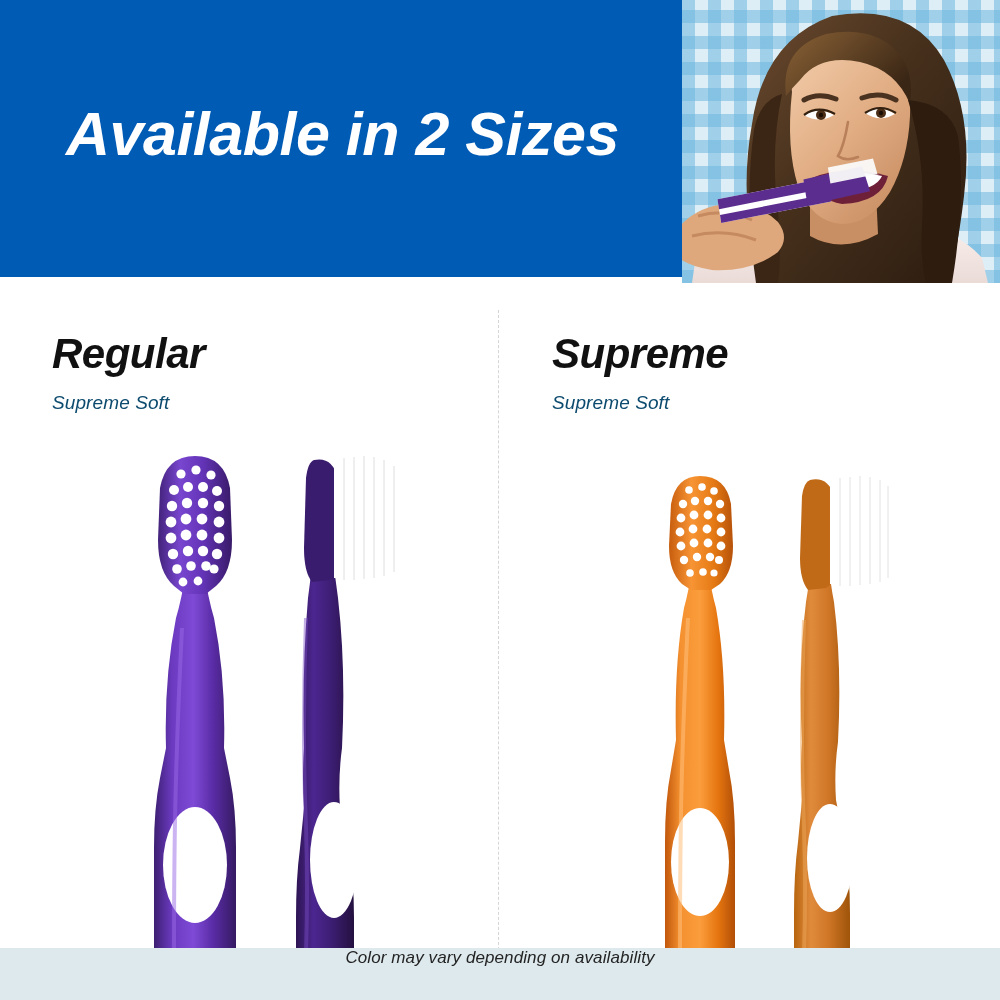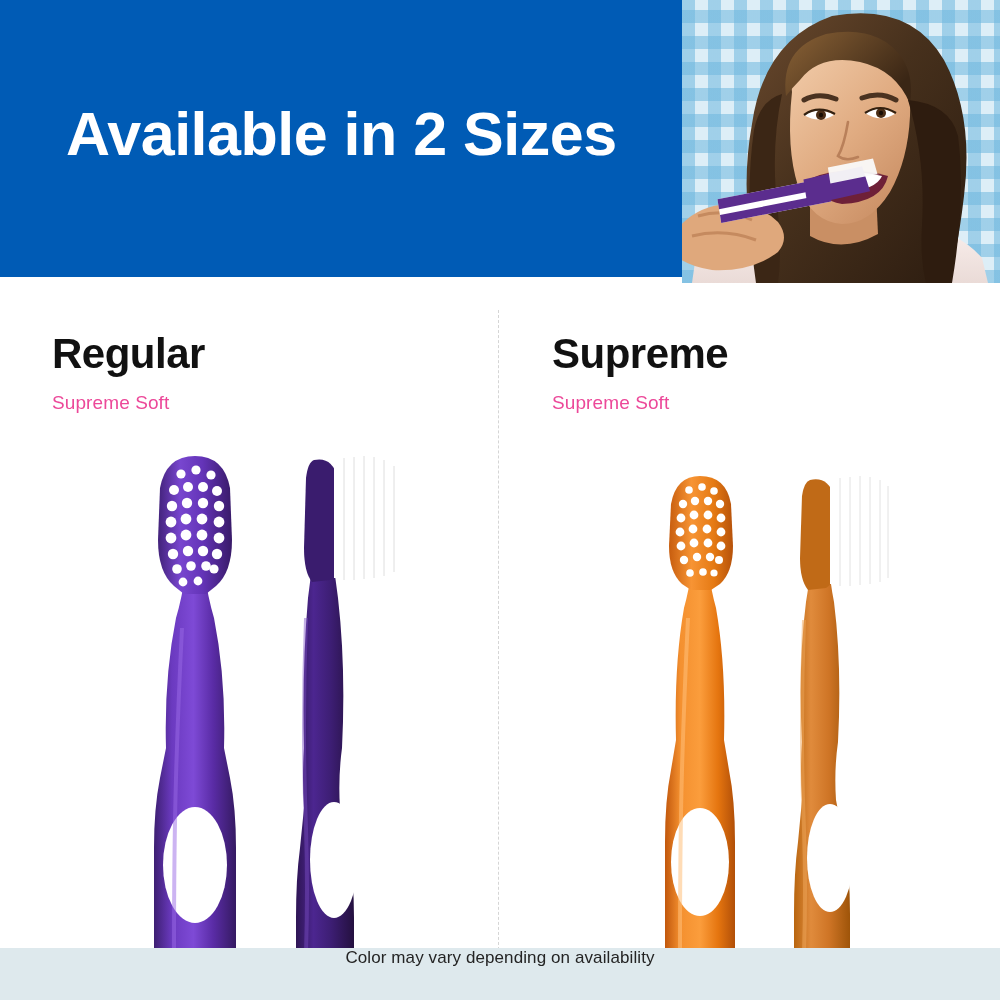--- a/index.html
+++ b/index.html
@@ -1,19 +1,19 @@
 <!DOCTYPE html>
 <html><head>
 <meta charset="utf-8">
 <style>
   html,body{margin:0;padding:0;background:#fff;}
   body{width:1000px;height:1000px;overflow:hidden;
        font-family:"Liberation Sans","DejaVu Sans",sans-serif;}
 
-  #page{position:relative;width:1000px;height:1000px;background:#ffffff;}
+  #page{position:relative;width:1000px;height:1000px;background:#ffffff;font-style:italic;}
 
   
   #hero{position:absolute;left:0;top:0;width:1000px;height:284px;}
   #hero-bg{position:absolute;left:0;top:0;width:683px;height:277px;background:#005BB5;}
   #hero-title{position:absolute;left:66px;top:104px;width:600px;
       font-size:61px;font-weight:700;color:#ffffff;letter-spacing:-0.5px;
       line-height:1.0;white-space:nowrap;}
 
   
   #photo{position:absolute;left:682px;top:0;width:318px;height:283px;overflow:hidden;}
@@ -26,21 +26,21 @@
   #photo svg{position:absolute;left:0;top:0;}
 
   
   #divider{position:absolute;left:498px;top:310px;width:0;height:640px;
      border-left:1px dashed #d5d5d5;}
 
   
   .col-head{position:absolute;text-align:left;}
   .col-title{font-size:42px;font-weight:700;color:#111111;letter-spacing:-0.5px;
      line-height:1;white-space:nowrap;}
-  .col-sub{font-size:19px;font-weight:400;color:#ec4899;margin-top:17px;
+  .col-sub{font-size:19px;font-weight:400;color:#0c4a6e;margin-top:17px;
      letter-spacing:.1px;white-space:nowrap;}
   #head-regular{left:52px;top:333px;width:400px;}
   #head-compact{left:552px;top:333px;width:400px;}
 
   
   .brush{position:absolute;}
   .brush svg{display:block;}
 
   
   #footer{position:absolute;left:0;bottom:0;width:1000px;height:52px;

